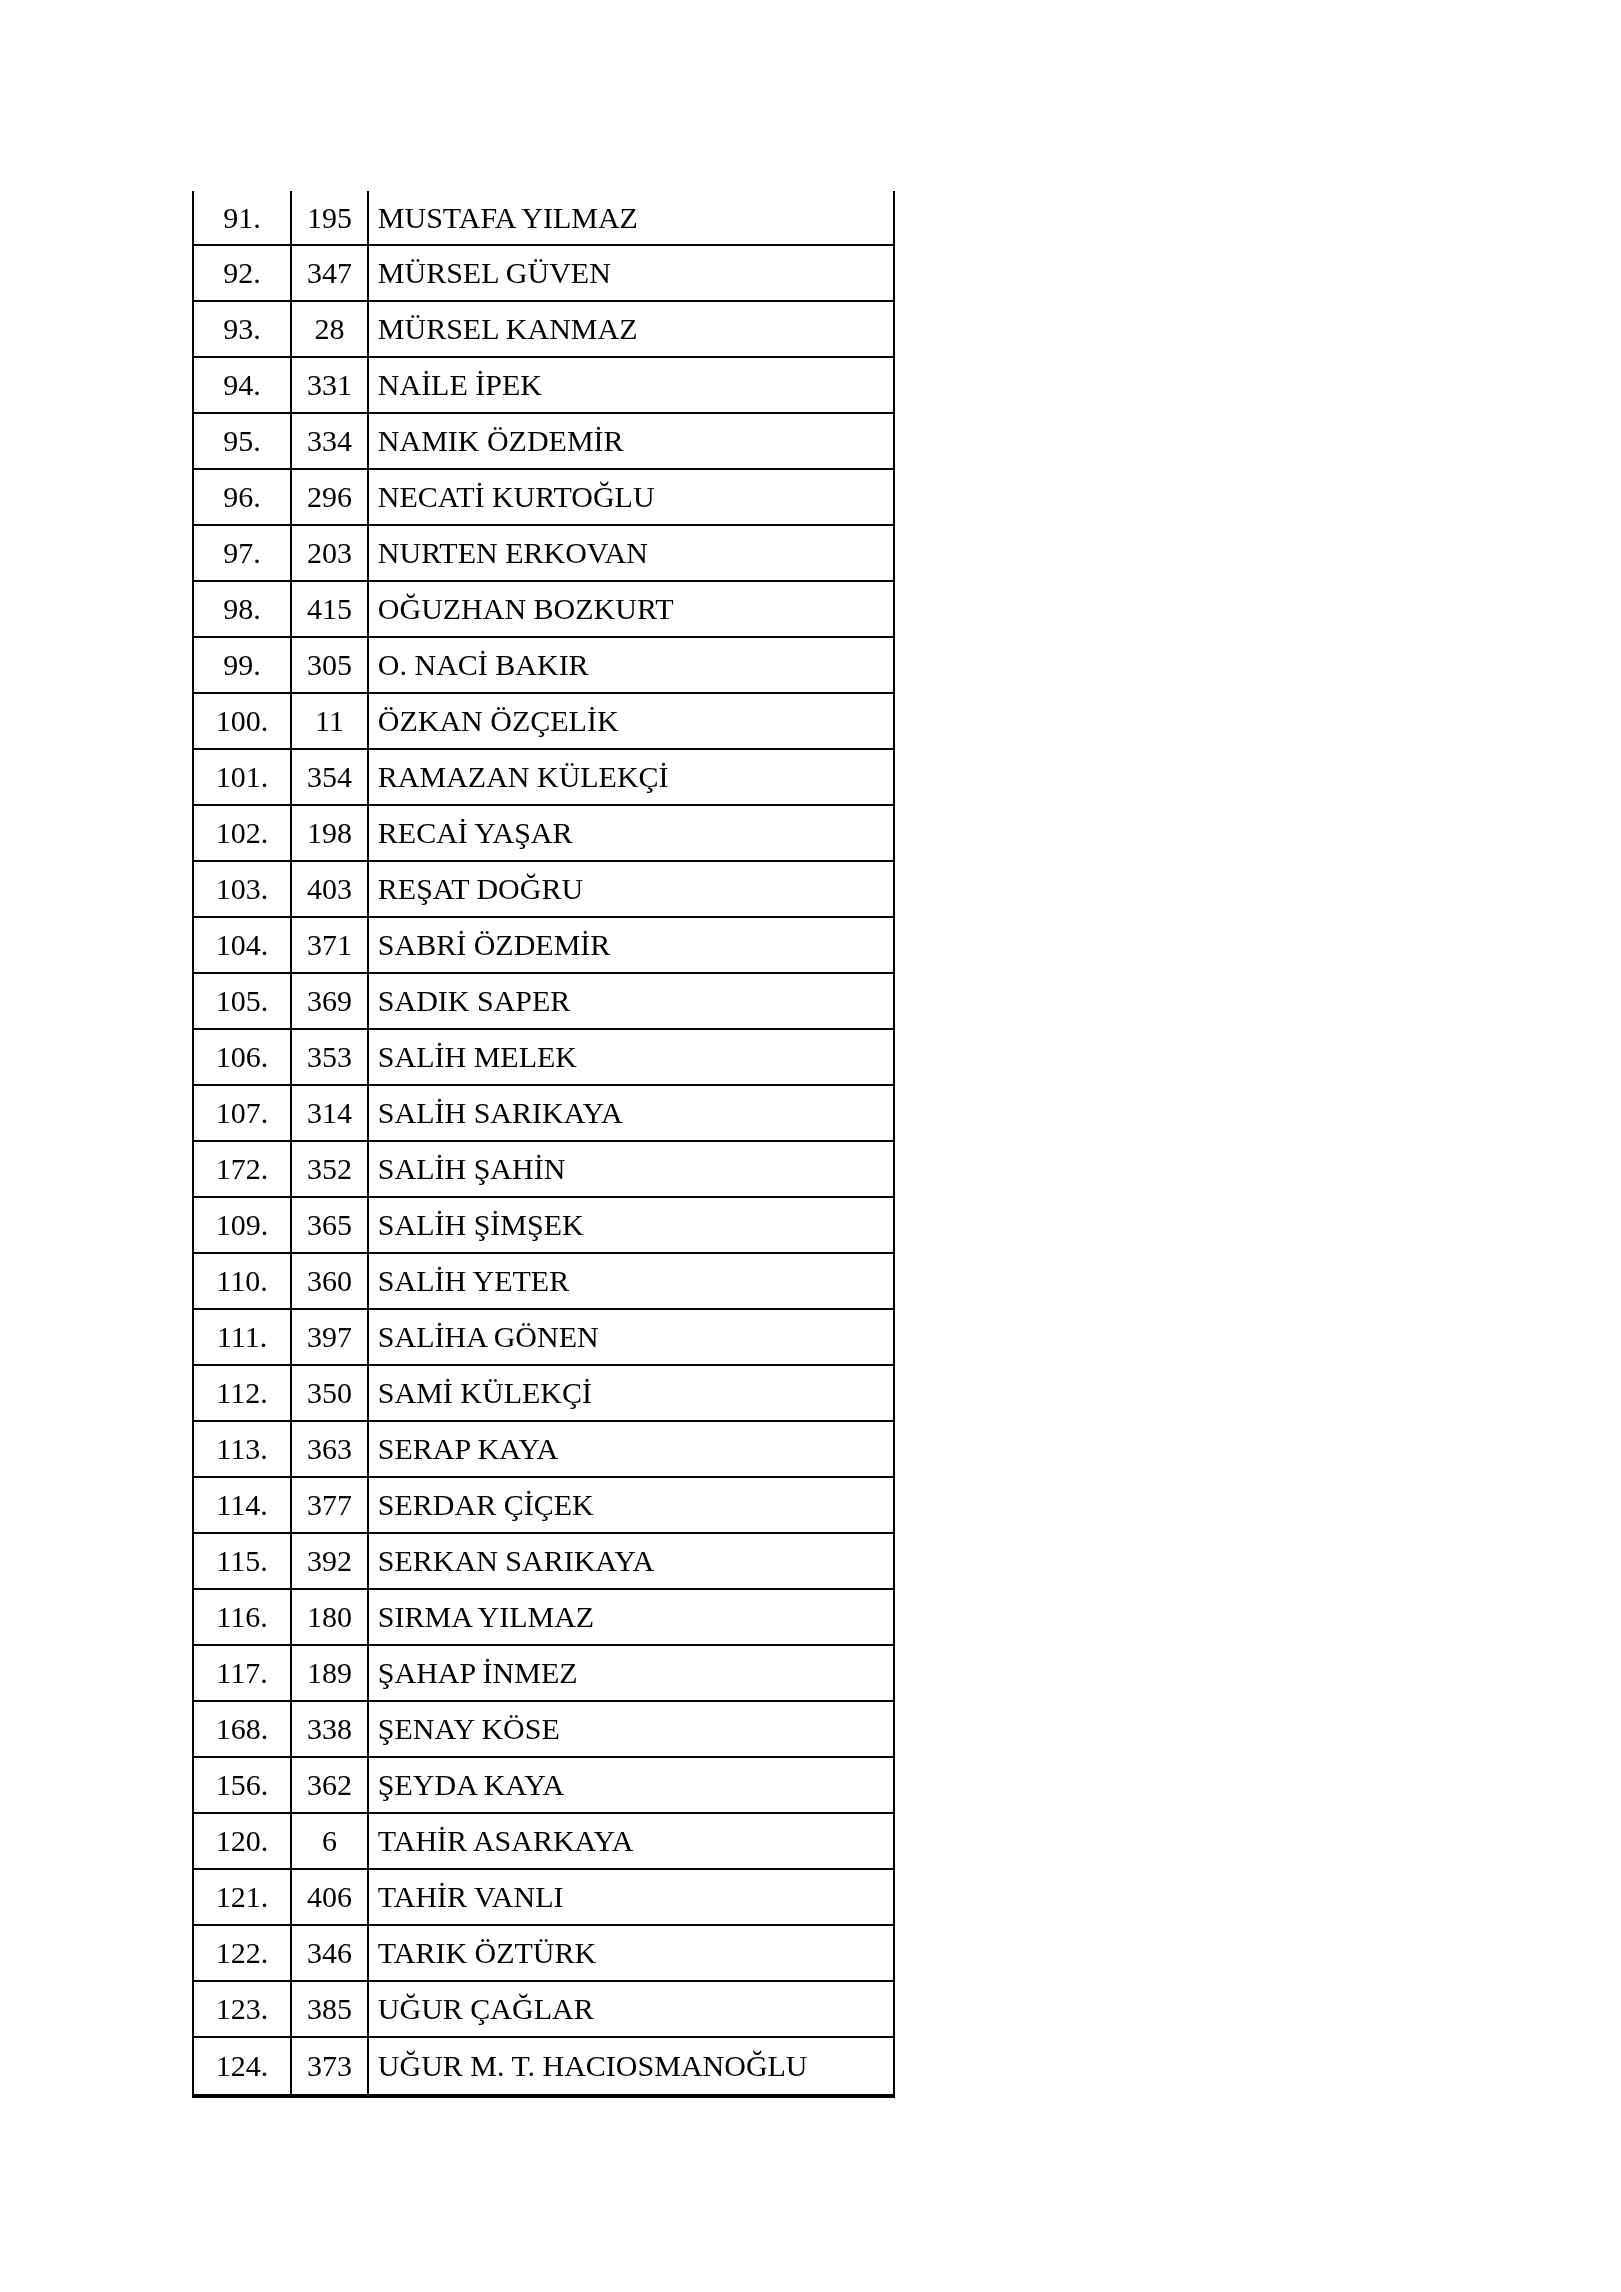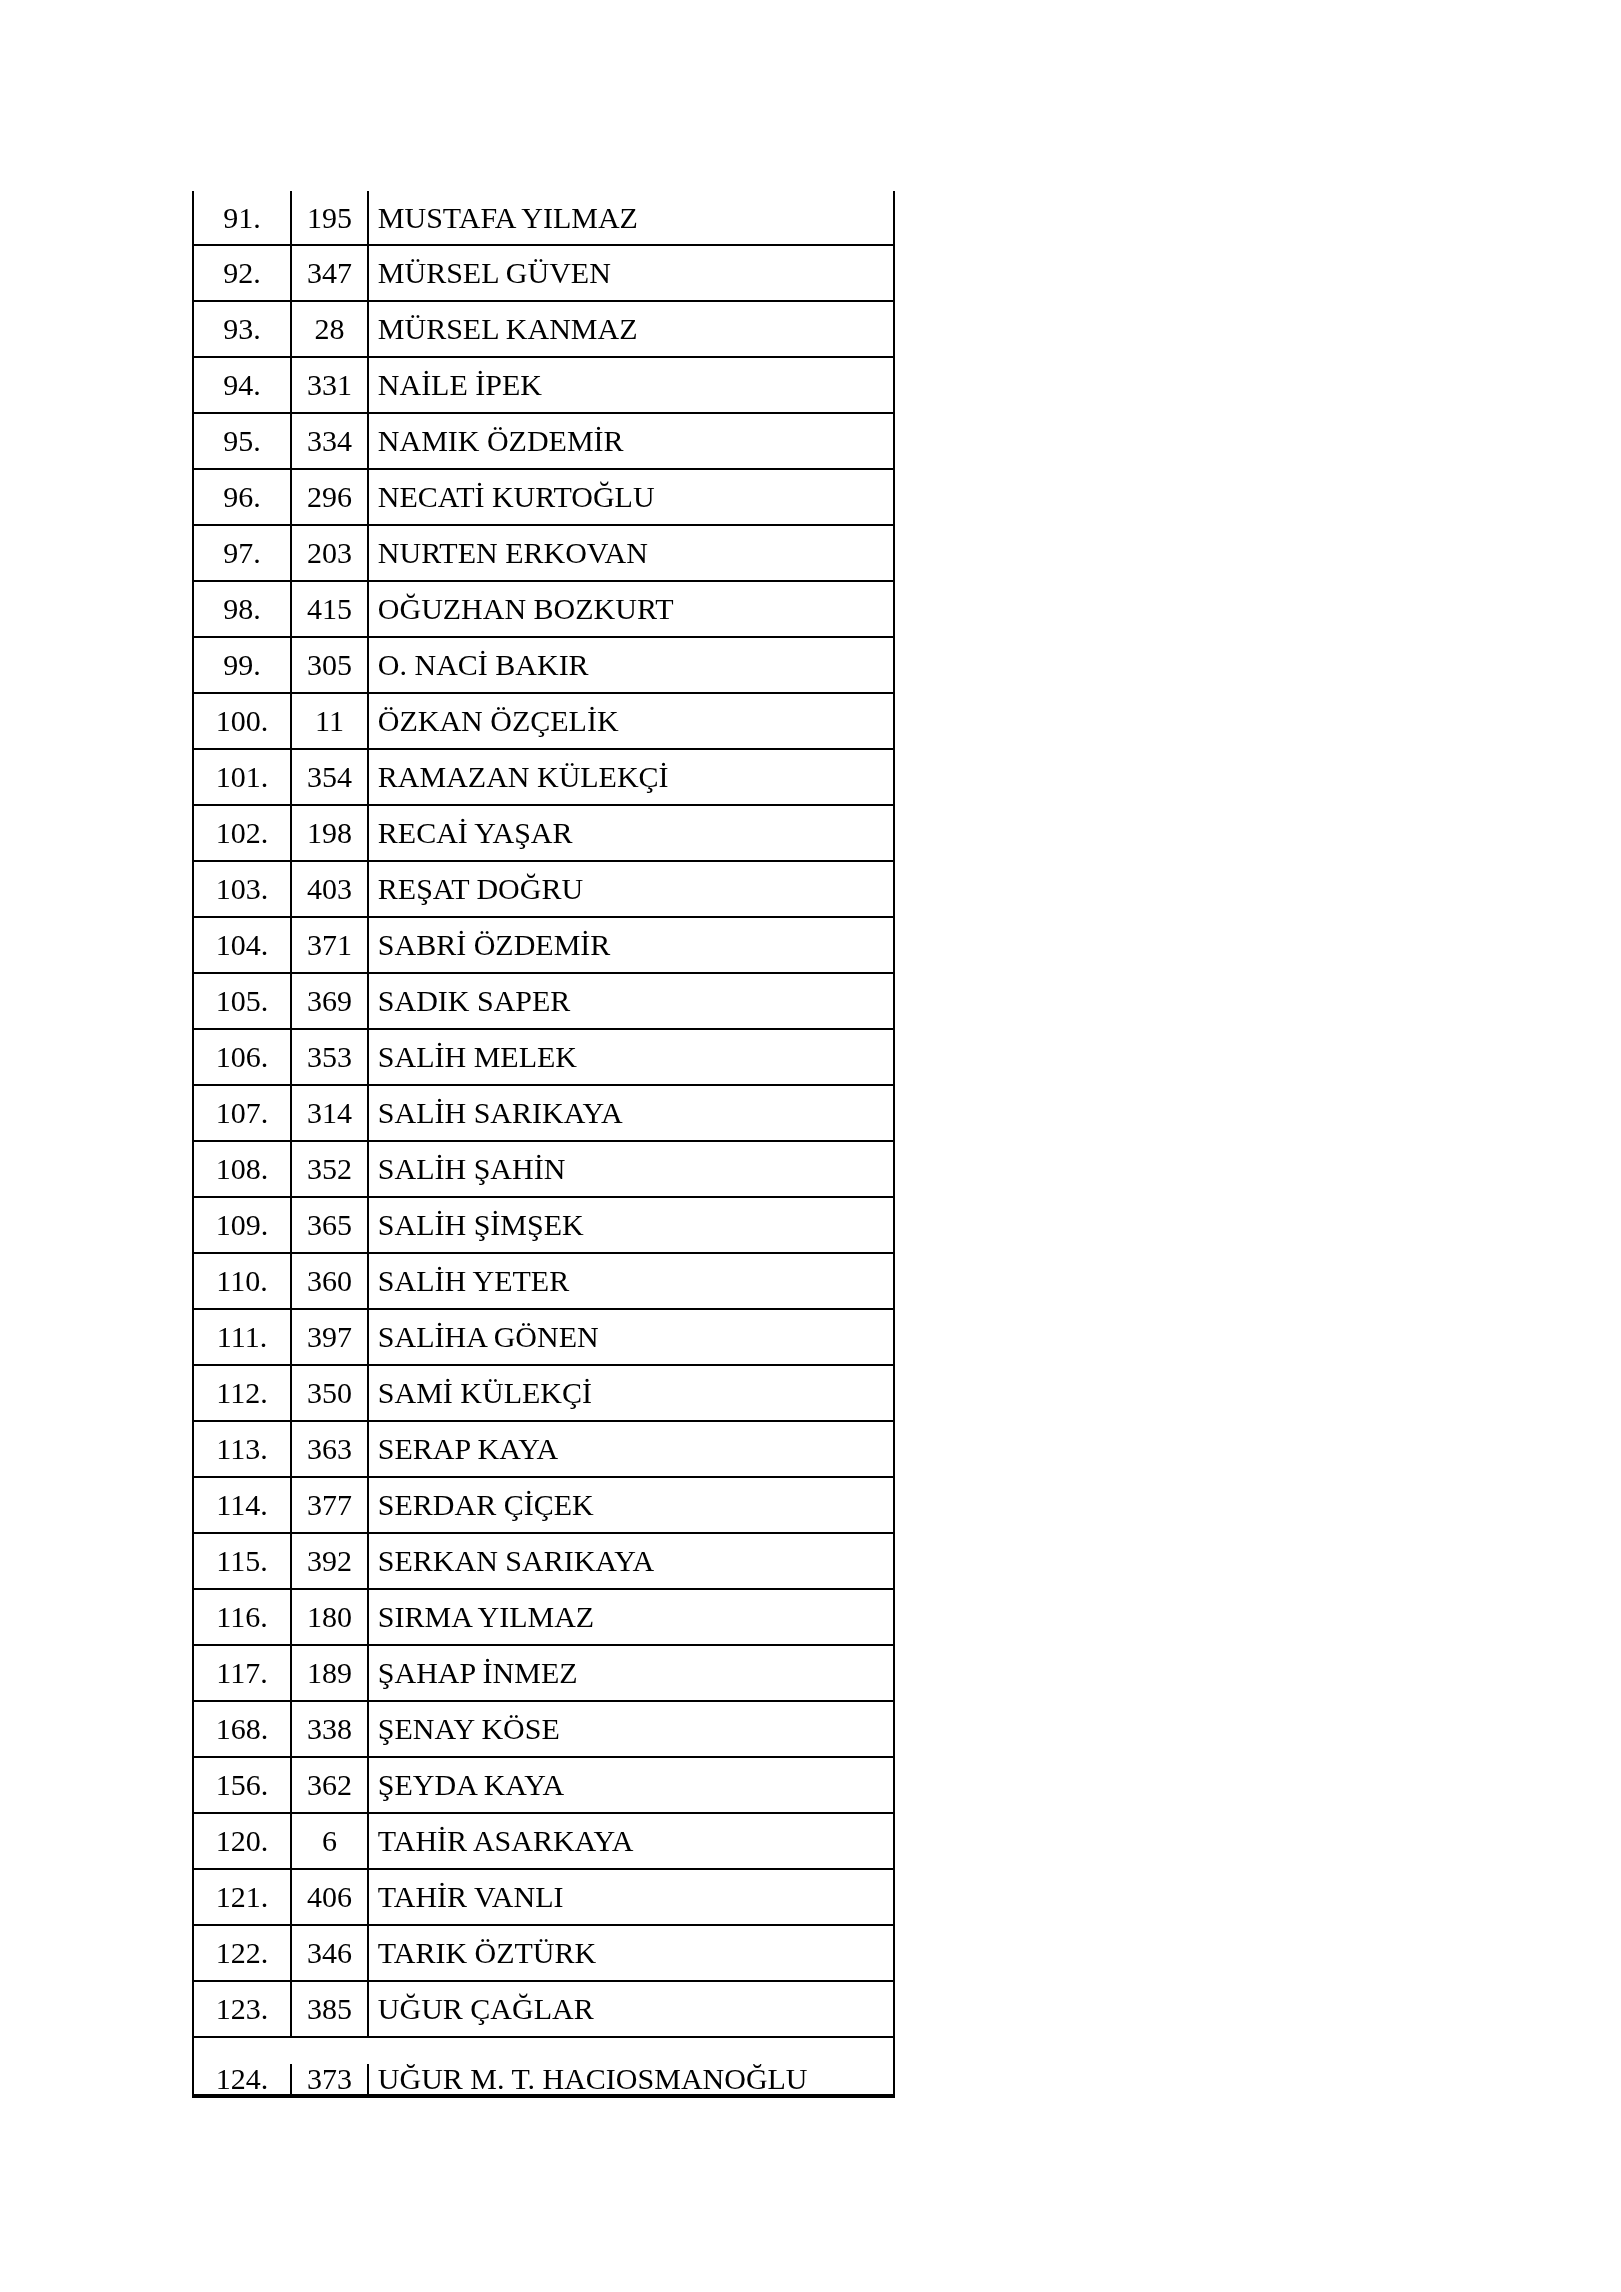--- a/index.html
+++ b/index.html
@@ -25,21 +25,21 @@
     border-bottom: 4.9px solid #000;
     background: #ffffff;
   }
   .doc-row {
     display: flex;
     box-sizing: border-box;
     height: 56px;
     border-bottom: 2.9px solid #000;
   }
   .doc-row.first { height: 55px; }
-  .doc-row.last  { border-bottom: none; align-items: flex-end; }
+  .doc-row.last  { border-bottom: none; }
   .cell {
     box-sizing: border-box;
     display: flex;
     align-items: center;
     font-size: 30px;
     line-height: 1;
     white-space: nowrap;
     overflow: hidden;
   }
   .cell.rowno {
@@ -160,21 +160,21 @@
       <div class="cell name">SALİH MELEK</div>
     </div>
 
     <div class="doc-row">
       <div class="cell rowno">107.</div>
       <div class="cell ballot">314</div>
       <div class="cell name">SALİH SARIKAYA</div>
     </div>
 
     <div class="doc-row">
-      <div class="cell rowno">108.</div>
+      <div class="cell rowno">172.</div>
       <div class="cell ballot">352</div>
       <div class="cell name">SALİH ŞAHİN</div>
     </div>
 
     <div class="doc-row">
       <div class="cell rowno">109.</div>
       <div class="cell ballot">365</div>
       <div class="cell name">SALİH ŞİMŞEK</div>
     </div>
 

